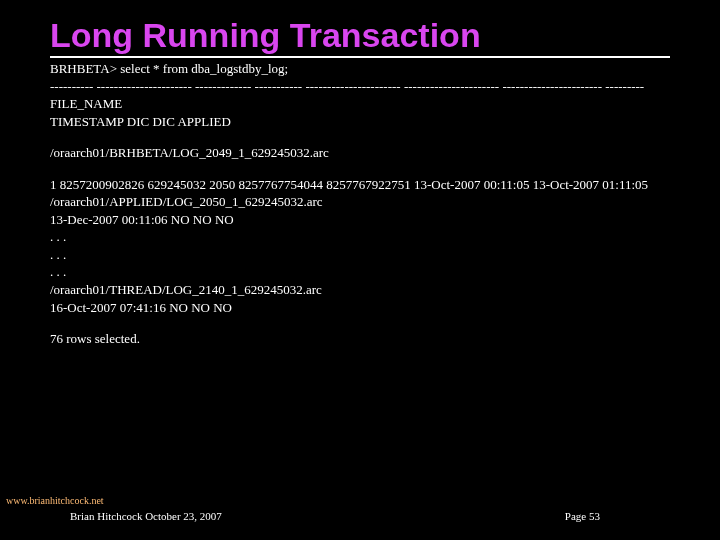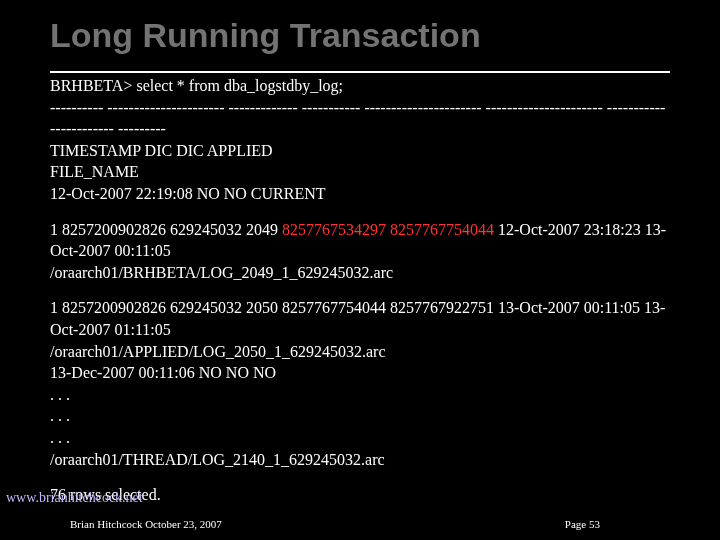--- a/index.html
+++ b/index.html
@@ -12,82 +12,81 @@
     overflow: hidden;
     position: relative;
   }
   .slide-body {
     padding: 16px 50px 0 50px;
   }
   .title {
     font-family: Arial, Helvetica, sans-serif;
     font-size: 34px;
     font-weight: bold;
-    color: #737373;
+    color: #d946ef;
     margin-bottom: 2px;
     border-bottom: 2px solid #fff;
-    padding-bottom: 16px;
+    padding-bottom: 1px;
     letter-spacing: 0px;
   }
   .content {
-    font-size: 16px;
+    font-size: 13px;
     line-height: 1.35;
     color: #fff;
     margin-top: 2px;
   }
   .content p { margin: 0; }
   .block { margin-bottom: 14px; }
   .highlight { color: #ff3333; }
   .url {
     position: absolute;
     left: 6px;
     bottom: 34px;
-    font-size: 14px;
-    color: #c4b5fd;
+    font-size: 10px;
+    color: #fdba74;
   }
   .footer {
     position: absolute;
-    bottom: 10px;
+    bottom: 18px;
     left: 0;
     width: 100%;
     display: flex;
     justify-content: space-between;
     padding: 0 120px 0 70px;
     font-size: 11px;
     color: #fff;
   }
 </style>
 </head>
 <body>
 
 <div class="slide-body">
   <div class="title">Long Running Transaction</div>
   <div class="content">
 
     <div class="block">
       <p>BRHBETA&gt; select * from dba_logstdby_log;</p>
       <p>---------- ---------------------- ------------- ----------- ---------------------- ---------------------- ----------------------- ---------</p>
+      <p>FILE_NAME</p>
       <p>TIMESTAMP DIC DIC APPLIED</p>
-      <p>FILE_NAME</p>
-      <p>12-Oct-2007 22:19:08 NO NO CURRENT</p>
     </div>
 
     <div class="block">
-      <p><span>1 8257200902826 629245032 2049 </span><span class="highlight">8257767534297 8257767754044</span><span> 12-Oct-2007 23:18:23 13-Oct-2007 00:11:05</span></p>
       <p>/oraarch01/BRHBETA/LOG_2049_1_629245032.arc</p>
     </div>
 
     <div class="block">
       <p>1 8257200902826 629245032 2050 8257767754044 8257767922751 13-Oct-2007 00:11:05 13-Oct-2007 01:11:05</p>
       <p>/oraarch01/APPLIED/LOG_2050_1_629245032.arc</p>
       <p>13-Dec-2007 00:11:06 NO NO NO</p>
       <p>. . .</p>
       <p>. . .</p>
       <p>. . .</p>
       <p>/oraarch01/THREAD/LOG_2140_1_629245032.arc</p>
+      <p>16-Oct-2007 07:41:16 NO NO NO</p>
     </div>
 
     <p>76 rows selected.</p>
   </div>
 </div>
 
 <div class="url">www.brianhitchcock.net</div>
 
 <div class="footer">
   <span>Brian Hitchcock  October 23, 2007</span>

